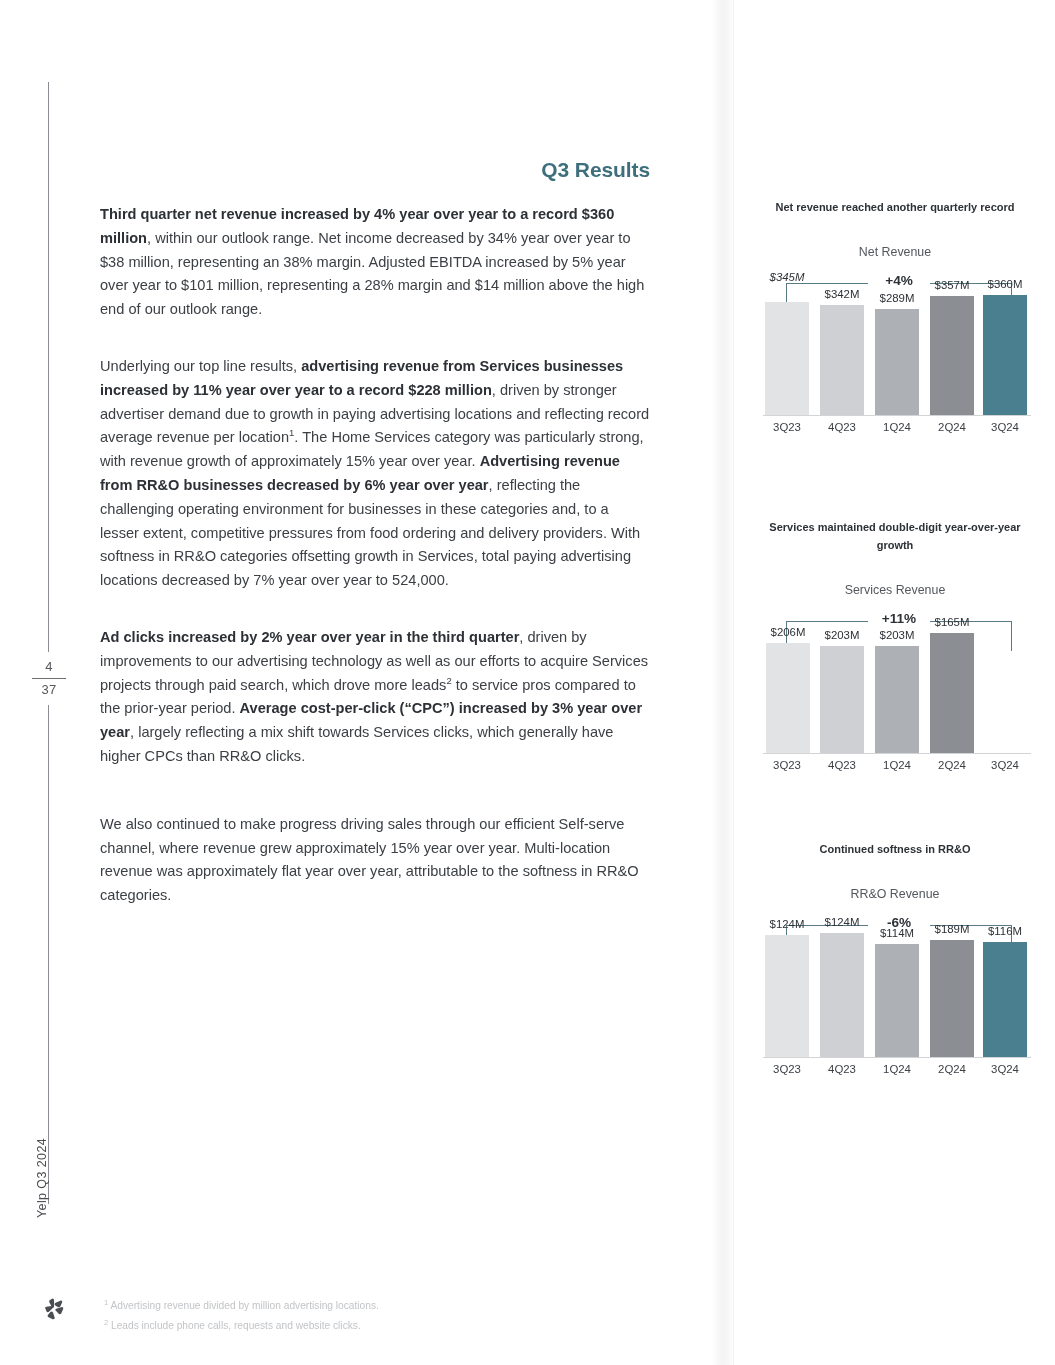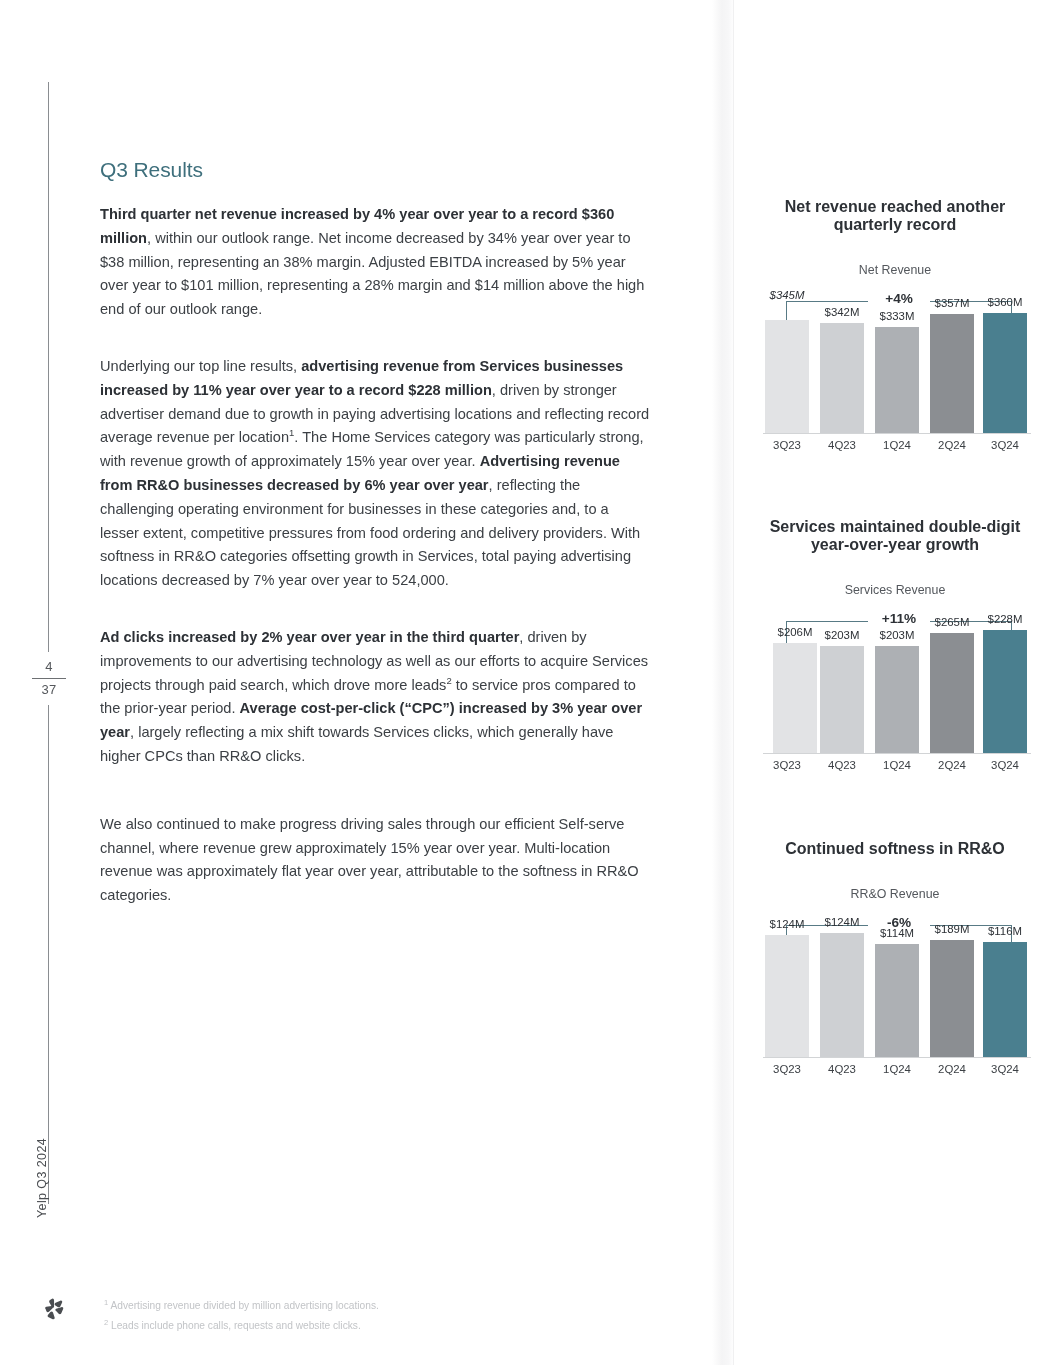--- a/index.html
+++ b/index.html
@@ -92,24 +92,25 @@
   
   .article {
     position: absolute;
     left: 100px;
     top: 158px;
     width: 550px;
   }
 
   .article h1 {
     font-size: 21px;
-    font-weight: normal;
+    font-weight: bold;
     color: #3e6f7c;
     letter-spacing: -.1px;
     margin-bottom: 21px;
+    text-align: right;
   }
 
   .article p {
     font-size: 14.6px;
     line-height: 23.8px;
     color: #3c4045;
     margin-bottom: 33px;
     text-align: left;
   }
   .article p:last-child { margin-bottom: 0; }
@@ -132,21 +133,21 @@
   }
   .footnotes .fn sup { font-size: 7.5px; vertical-align: super; line-height: 0; }
 
   
   .chart-block { position: absolute; width: 300px; left: 745px; }
   #chart-0 { top: 198px; }
   #chart-1 { top: 518px; }
   #chart-2 { top: 840px; }
 
   .chart-title {
-    font-size: 16px;
+    font-size: 11px;
     font-weight: bold;
     color: #2d3136;
     text-align: center;
     line-height: 18px;
     width: 260px;
     margin: 0 auto;
   }
   .chart-subtitle {
     font-size: 12.4px;
     color: #53575c;
@@ -311,21 +312,21 @@
           <div class="bars">
             <div class="bar-slot" style="left: 0px;">
               <div class="bar-value" style="bottom: 132px; font-style: italic;">$345M</div>
               <div class="bar-rect" style="height: 113px; background: rgb(226, 227, 229);"></div>
             </div>
             <div class="bar-slot" style="left: 55px;">
               <div class="bar-value" style="bottom: 115px;">$342M</div>
               <div class="bar-rect" style="height: 110px; background: rgb(206, 208, 211);"></div>
             </div>
             <div class="bar-slot" style="left: 110px;">
-              <div class="bar-value" style="bottom: 111px;">$333M</div>
+              <div class="bar-value" style="bottom: 111px;">$289M</div>
               <div class="bar-rect" style="height: 106px; background: rgb(173, 176, 180);"></div>
             </div>
             <div class="bar-slot" style="left: 165px;">
               <div class="bar-value" style="bottom: 124px;">$357M</div>
               <div class="bar-rect" style="height: 119px; background: rgb(139, 142, 146);"></div>
             </div>
             <div class="bar-slot" style="left: 218px;">
               <div class="bar-value" style="bottom: 125px;">$360M</div>
               <div class="bar-rect" style="height: 120px; background: rgb(74, 127, 143);"></div>
             </div>
@@ -345,39 +346,35 @@
         <div class="chart-subtitle">Services Revenue</div>
         <div class="plot">
           <div class="bracket">
             <div class="tick-l"></div>
             <div class="line-l"></div>
             <div class="line-r"></div>
             <div class="tick-r"></div>
             <div class="growth">+11%</div>
           </div>
           <div class="bars">
-            <div class="bar-slot" style="left: 8px; padding-left: 36px;">
+            <div class="bar-slot" style="left: 1px; padding-left: 36px;">
               <div class="bar-value" style="bottom: 115px;">$206M</div>
               <div class="bar-rect" style="height: 110px; background: rgb(226, 227, 229);"></div>
             </div>
             <div class="bar-slot" style="left: 55px;">
               <div class="bar-value" style="bottom: 112px;">$203M</div>
               <div class="bar-rect" style="height: 107px; background: rgb(206, 208, 211);"></div>
             </div>
             <div class="bar-slot" style="left: 110px;">
               <div class="bar-value" style="bottom: 112px;">$203M</div>
               <div class="bar-rect" style="height: 107px; background: rgb(173, 176, 180);"></div>
             </div>
             <div class="bar-slot" style="left: 165px;">
-              <div class="bar-value" style="bottom: 125px;">$265M</div>
+              <div class="bar-value" style="bottom: 125px;">$165M</div>
               <div class="bar-rect" style="height: 120px; background: rgb(139, 142, 146);"></div>
-            </div>
-            <div class="bar-slot" style="left: 218px;">
-              <div class="bar-value" style="bottom: 128px;">$228M</div>
-              <div class="bar-rect" style="height: 123px; background: rgb(74, 127, 143);"></div>
             </div>
           </div>
           <div class="axis-line"></div>
           <div class="axis-labels">
             <div class="axis-label" style="left: 0px;">3Q23</div>
             <div class="axis-label" style="left: 55px;">4Q23</div>
             <div class="axis-label" style="left: 110px;">1Q24</div>
             <div class="axis-label" style="left: 165px;">2Q24</div>
             <div class="axis-label" style="left: 218px;">3Q24</div>
           </div>

